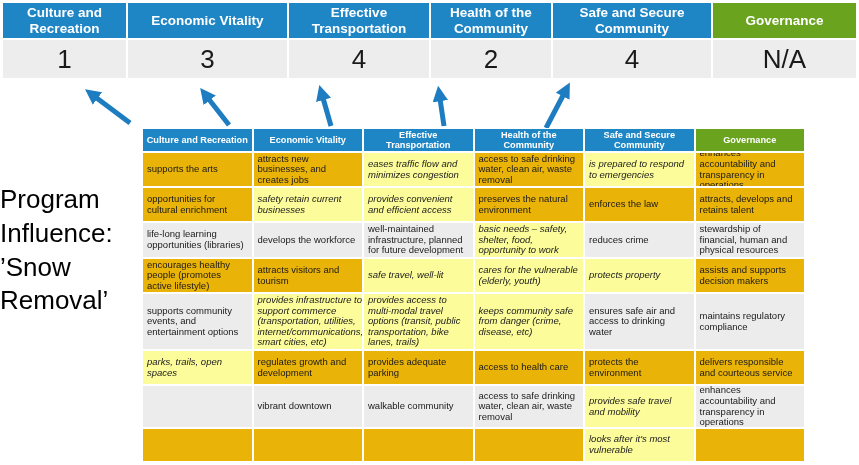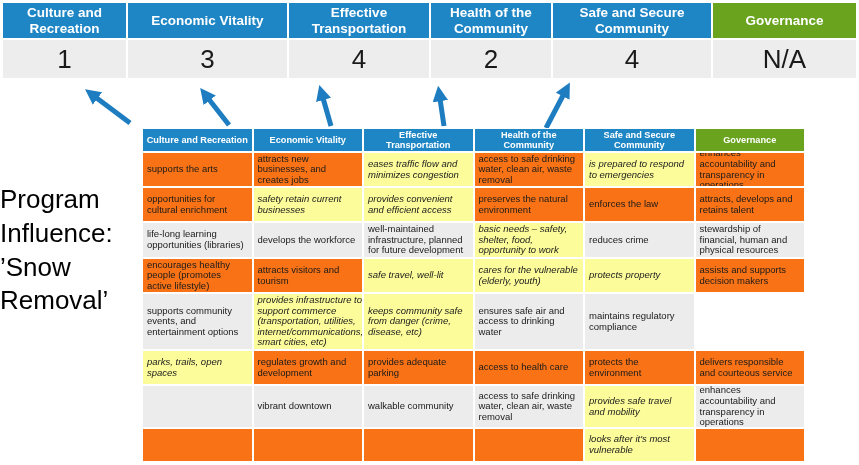--- a/index.html
+++ b/index.html
@@ -23,21 +23,21 @@
   #arrows line { stroke:var(--arrow); stroke-width:5; }
   #arrows marker path { fill:var(--arrow); }
 
   
   #program-label { position:absolute; left:0; top:183px; width:150px;
     text-align:left; font-size:26px; line-height:1.3; color:#000; }
 
   
   #matrix { position:absolute; left:142px; top:128px; width:663px; }
   .mrow { display:grid; grid-template-columns:repeat(6,1fr); }
-  .mcell { border:1px solid #fff; background:#f97316; font-size:9.5px; line-height:1.12;
+  .mcell { border:1px solid #fff; background:#eab308; font-size:9.5px; line-height:1.12;
     padding:2px 4px; display:flex; align-items:center; overflow:hidden; }
   .mrow.shaded .mcell { background:var(--band); }
   .mcell.hl { background:var(--yellow) !important;font-style:italic; }
   .mrow.mhead { height:24px; }
   .mrow.mhead .mcell { background:var(--blue); color:#fff; font-weight:bold;
     font-size:9.2px; justify-content:center; text-align:center; padding:1px 2px; }
   .mrow.mhead .mcell.green { background:var(--green); }
   #matrix .mrow:nth-child(2){height:35px}
   #matrix .mrow:nth-child(3){height:35px}
   #matrix .mrow:nth-child(4){height:36px}
@@ -122,20 +122,21 @@
       <div class="mcell">encourages healthy people (promotes active lifestyle)</div>
       <div class="mcell">attracts visitors and tourism</div>
       <div class="mcell hl">safe travel, well-lit</div>
       <div class="mcell hl">cares for the vulnerable (elderly, youth)</div>
       <div class="mcell hl">protects property</div>
       <div class="mcell">assists and supports decision makers</div>
     </div>
     <div class="mrow shaded">
       <div class="mcell">supports community events, and entertainment options</div>
       <div class="mcell hl">provides infrastructure to support commerce (transportation, utilities, internet/communications, smart cities, etc)</div>
+      <div class="mcell hl">provides access to multi-modal travel options (transit, public transportation, bike lanes, trails)</div>
       <div class="mcell hl">keeps community safe from danger (crime, disease, etc)</div>
       <div class="mcell">ensures safe air and access to drinking water</div>
       <div class="mcell">maintains regulatory compliance</div>
     </div>
     <div class="mrow">
       <div class="mcell hl">parks, trails, open spaces</div>
       <div class="mcell">regulates growth and development</div>
       <div class="mcell">provides adequate parking</div>
       <div class="mcell">access to health care</div>
       <div class="mcell">protects the environment</div>

